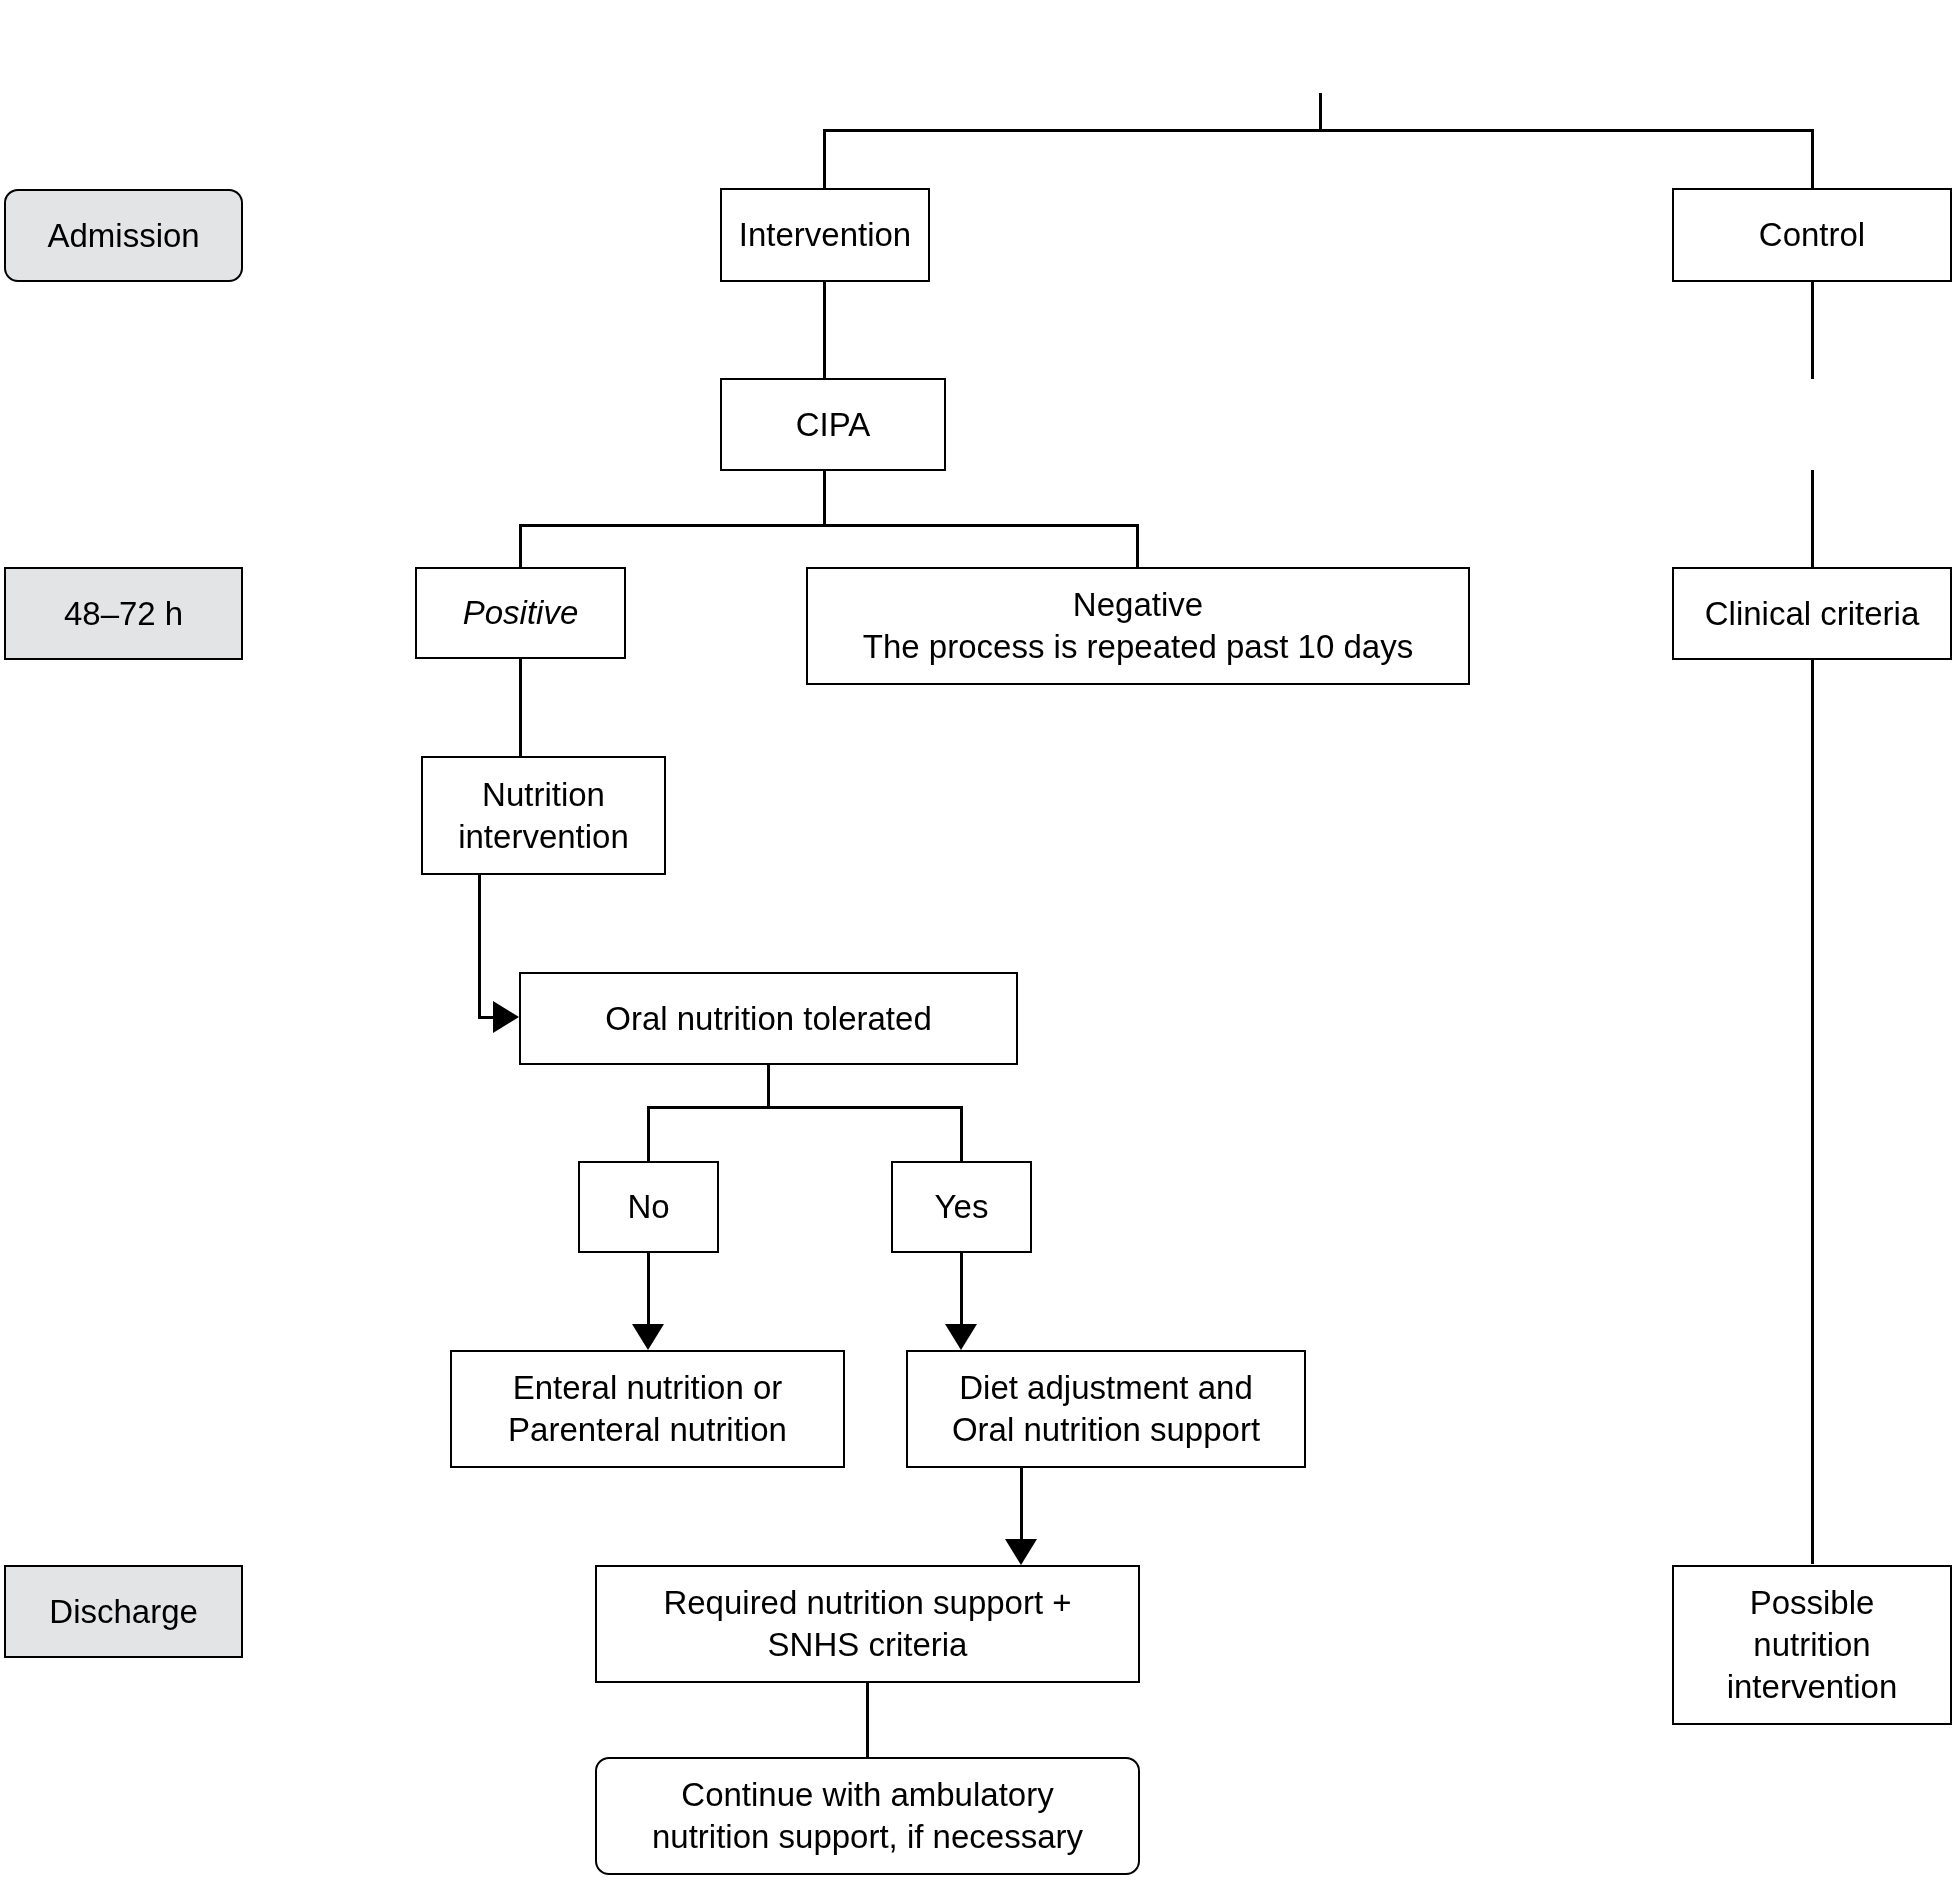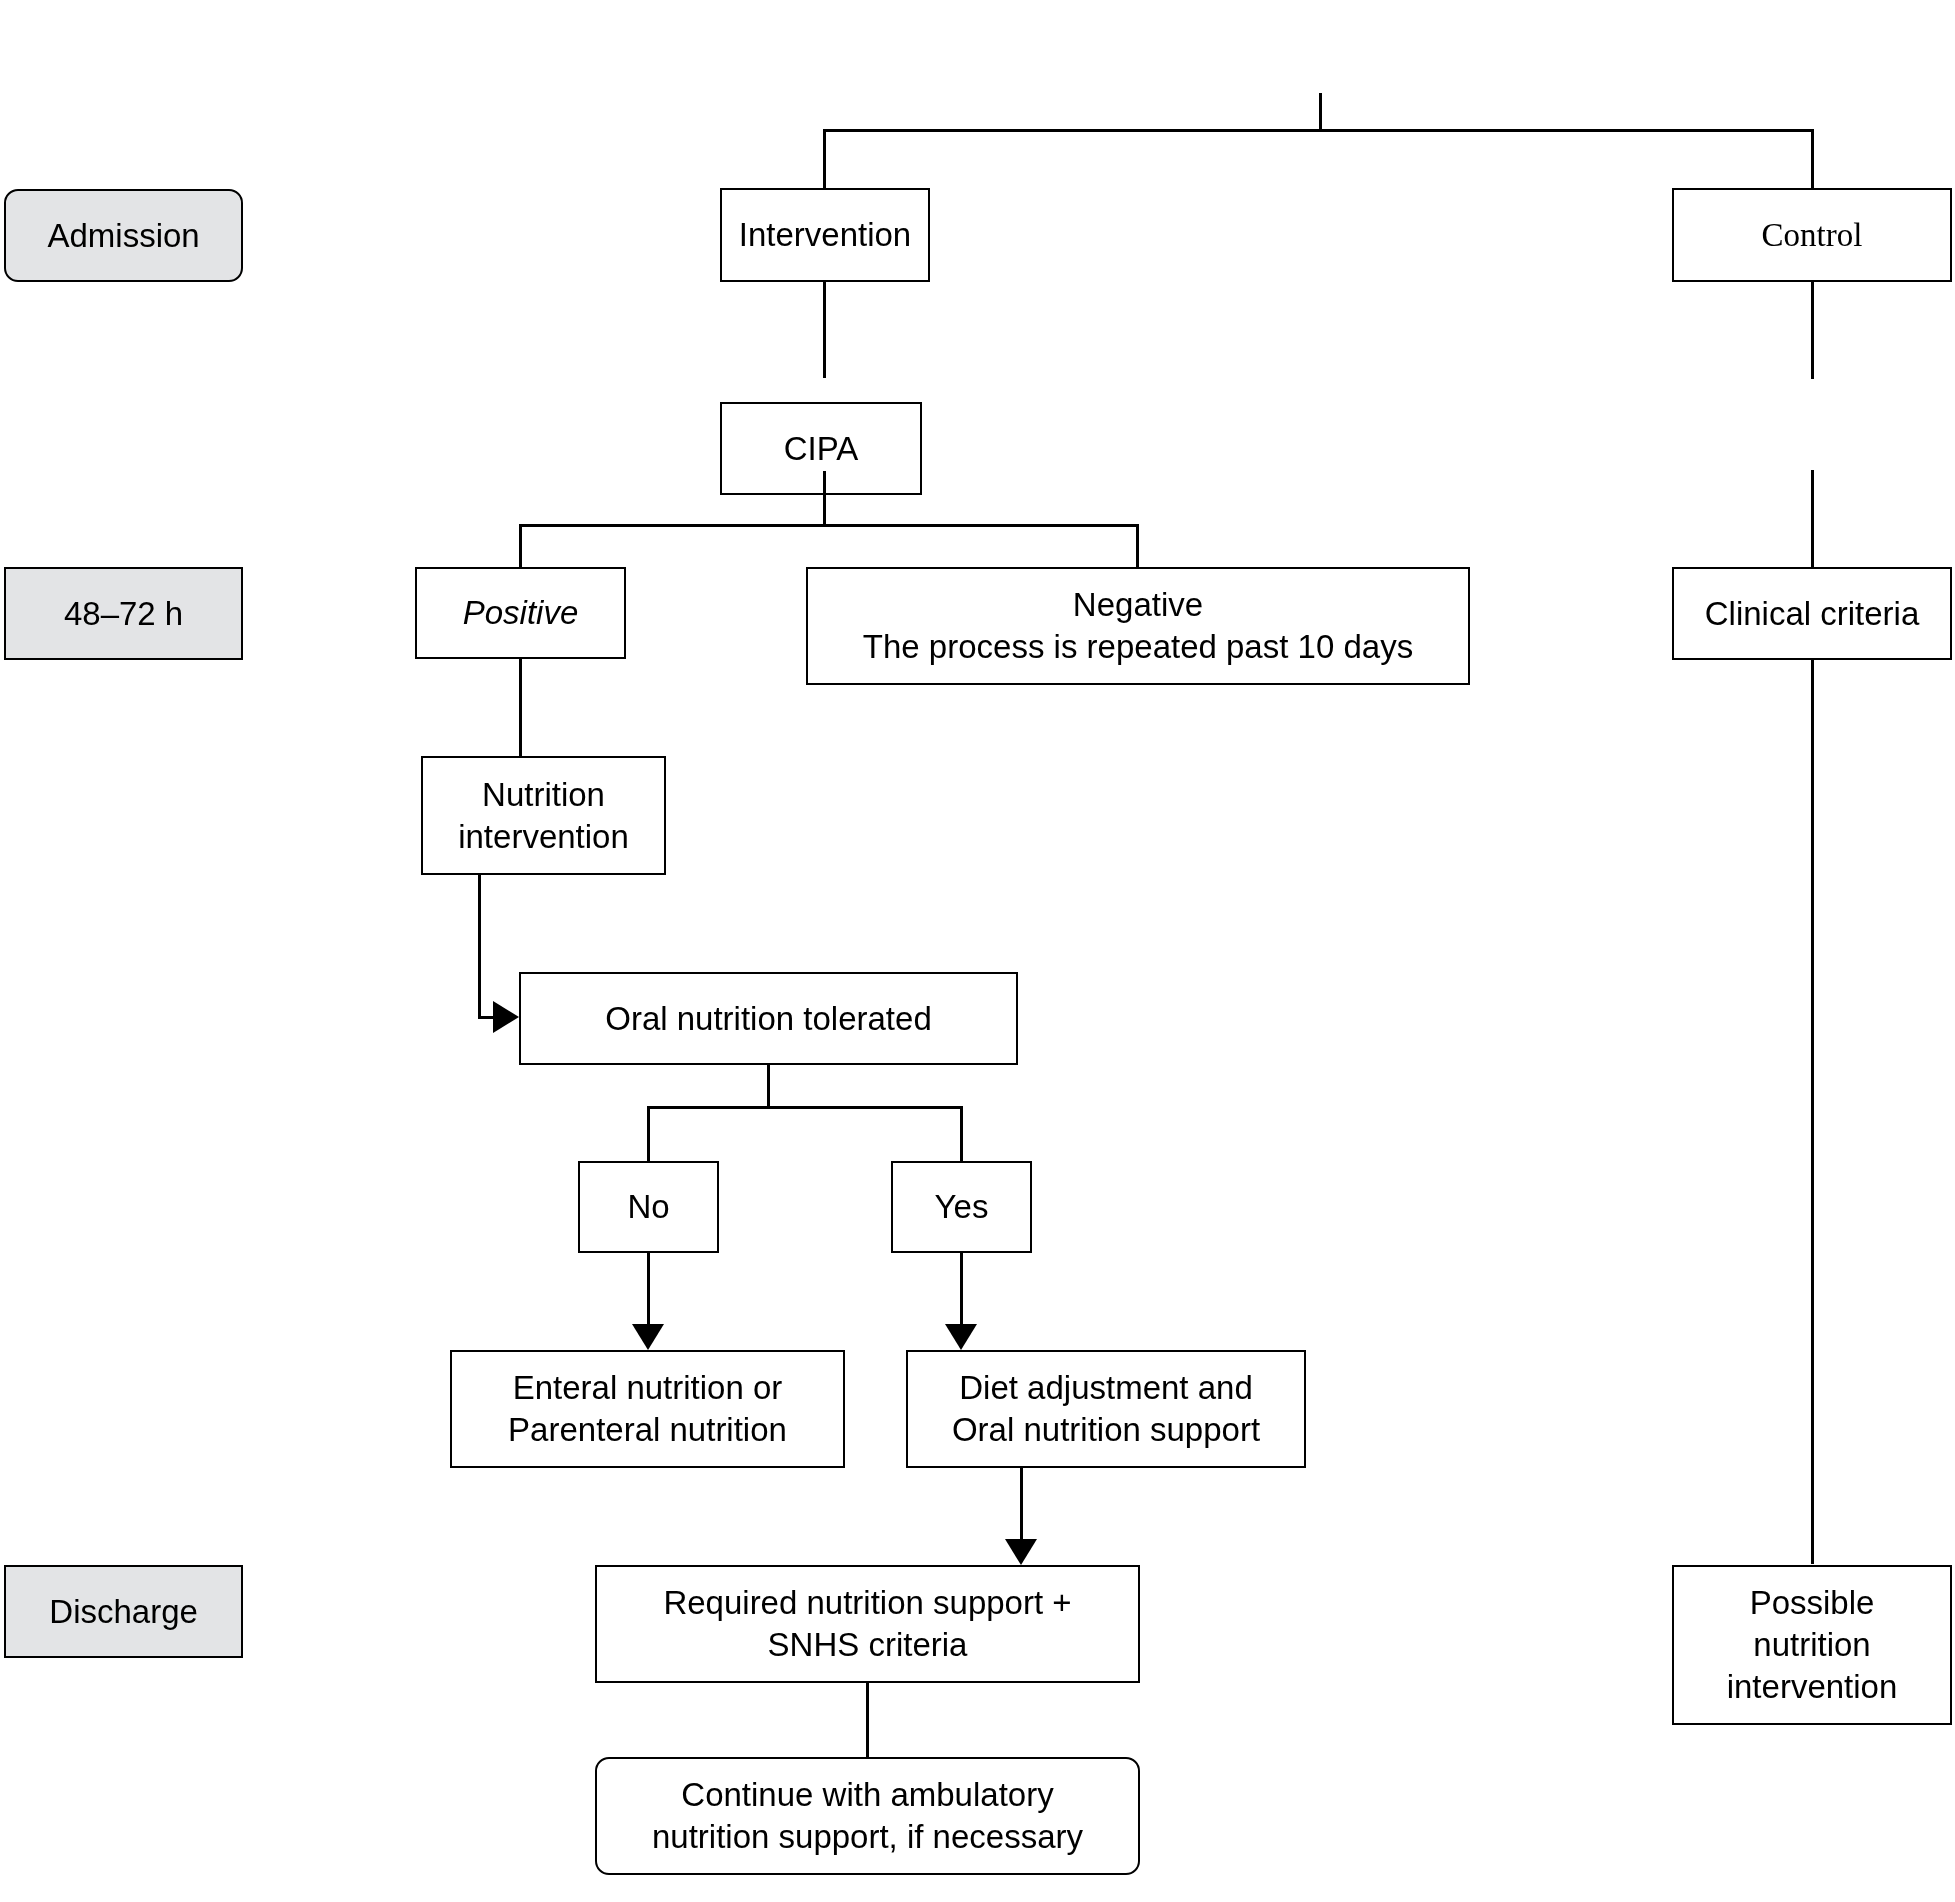--- a/index.html
+++ b/index.html
@@ -62,26 +62,26 @@
   <div class="node stage" style="left:4.1px; top:567px; width:239px; height:93px;">48–72 h</div>
   <div class="node stage" style="left:4.1px; top:1565px; width:239px; height:93px;">Discharge</div>
 
 
   <div class="vline" style="left:1319px; top:93px; height:38px;"></div>
   <div class="hline" style="left:823px; top:129px; width:989px;"></div>
   <div class="vline" style="left:823px; top:129px; height:60px;"></div>
   <div class="vline" style="left:1811px; top:129px; height:60px;"></div>
 
   <div class="node" style="left:720px; top:188px; width:210px; height:94px;">Intervention</div>
-  <div class="node" style="left:1672px; top:188px; width:280px; height:94px;font-family:Liberation Serif, serif;">Control</div>
+  <div class="node" style="left:1672px; top:188px; width:280px; height:94px;">Control</div>
 
   <div class="vline" style="left:823px; top:282px; height:96px;"></div>
   <div class="vline" style="left:1811px; top:282px; height:97px;"></div>
 
-  <div class="node" style="left:720px; top:378px; width:202px; height:93px;margin-top:24px;">CIPA</div>
+  <div class="node" style="left:720px; top:378px; width:226px; height:93px;">CIPA</div>
 
   <div class="vline" style="left:823px; top:471px; height:56px;"></div>
   <div class="hline" style="left:519px; top:524px; width:619px;"></div>
   <div class="vline" style="left:519px; top:524px; height:43px;"></div>
   <div class="vline" style="left:1136px; top:524px; height:43px;"></div>
 
   <div class="node" style="left:415px; top:567px; width:211px; height:92px;font-style:italic;">Positive</div>
   <div class="node" style="left:806px; top:567px; width:664px; height:118px;">Negative
 The process is repeated past 10 days</div>
 

